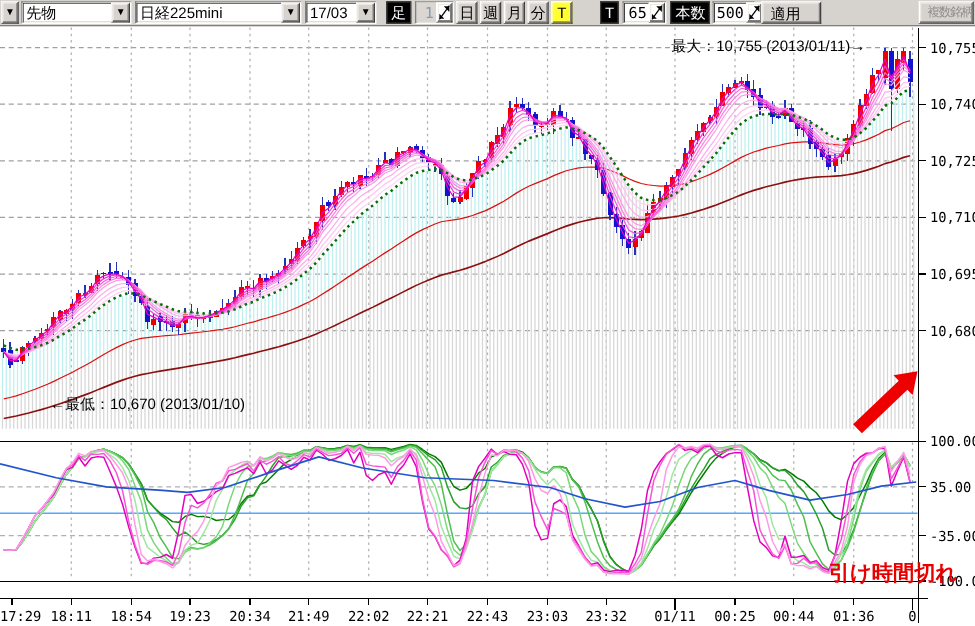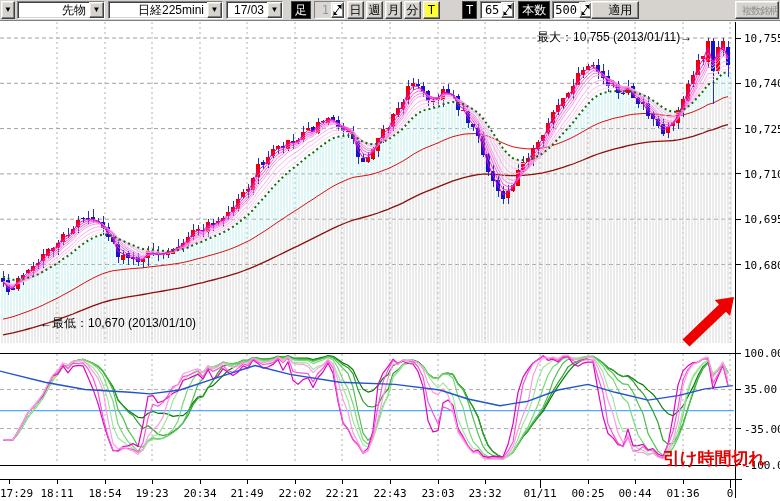--- a/index.html
+++ b/index.html
@@ -8,36 +8,36 @@
   
   #toolbar{position:absolute;left:0;top:0;width:780px;height:21px;background:#d6d3ce;
     border-bottom:1px solid #808080;display:flex;align-items:center;box-sizing:border-box;
     padding:1px 1px 2px 1px;z-index:5;font-size:12px;color:#000;}
   .tb-gap2{width:2px;flex:none}.tb-gap3{width:3px;flex:none}.tb-gap8{width:8px;flex:none}
   .tb-gap24{width:22px;flex:none}.tb-gap5{width:5px;flex:none}
   .sunken{background:#fff;border:1px solid #808080;border-right-color:#fff;border-bottom-color:#fff;
     box-shadow:inset 1px 1px 0 #404040,inset -1px -1px 0 #d6d3ce;box-sizing:border-box;}
   .raised{background:#d6d3ce;border:1px solid #fff;border-right-color:#404040;border-bottom-color:#404040;
     box-shadow:inset -1px -1px 0 #808080,inset 1px 1px 0 #ece9e2;box-sizing:border-box;}
-  .combo{height:18px;display:flex;align-items:stretch;flex:none;text-align:right;}
+  .combo{height:18px;display:flex;align-items:stretch;flex:none;}
   .combo .val{flex:1;padding:1px 3px 0 3px;font-size:12px;white-space:nowrap;overflow:hidden;line-height:15px;}
   .dd-btn{width:15px;flex:none;display:flex;align-items:center;justify-content:center;
     font-size:8px;line-height:8px;color:#000;height:auto;}
   .mini-dd{width:14px;height:18px;flex:none;display:flex;align-items:center;justify-content:center;font-size:8px;}
   .blk{background:#000;color:#fff;height:16px;line-height:16px;padding:0 3px;flex:none;
     font-size:12px;border:1px solid #404040;}
   .spin{height:18px;display:flex;align-items:stretch;flex:none;}
   .spin .sv{flex:1;text-align:right;padding:1px 2px 0 2px;font-size:12px;line-height:15px;
     font-family:"DejaVu Sans Mono",monospace;}
   .spin .sv.dis{color:#8a9bb0;background:#dad7d2;}
   .spin-btn{width:13px;flex:none;display:flex;align-items:center;justify-content:center;background:#fff;}
   .pbtn{height:18px;min-width:17px;flex:none;text-align:center;font-size:12px;line-height:16px;
     padding:0 1px;cursor:default;}
   .pbtn.on{background:#ffff33;}
-  .apply{height:18px;width:48px;flex:none;text-align:right;font-size:12px;line-height:16px;font-family:Liberation Mono, monospace;}
+  .apply{height:18px;width:48px;flex:none;text-align:left;font-size:12px;line-height:16px;}
   .multi{height:18px;width:44px;flex:none;text-align:left;font-size:10px;line-height:15px;
     color:#8e8e8e;letter-spacing:-1px;white-space:nowrap;overflow:hidden;}
   .spacer{flex:1;}
   
   #chartbox{position:absolute;left:0;top:21px;width:780px;height:480px;}
   svg{display:block;}
   text{fill:#000;}
   .ax{font-family:"DejaVu Sans Mono",monospace;font-size:11px;}
   .jp{font-family:"Liberation Sans","DejaVu Sans",sans-serif;font-size:12px;}
   .note{font-family:"Liberation Sans","DejaVu Sans",sans-serif;font-size:17px;font-weight:bold;fill:#e60000;}
@@ -50,21 +50,21 @@
   <div id="toolbar">
     <div class="mini-dd raised">
       <span>▼</span>
     </div>
     <div class="tb-gap2"></div>
     <div class="combo sunken" style="width:88px">
       <span class="val">先物</span>
       <span class="dd-btn raised">▼</span>
     </div>
     <div class="tb-gap3"></div>
-    <div class="combo sunken" style="width:115px">
+    <div class="combo sunken" style="width:133px">
       <span class="val">日経225mini</span>
       <span class="dd-btn raised">▼</span>
     </div>
     <div class="tb-gap3"></div>
     <div class="combo sunken" style="width:57px">
       <span class="val">17/03</span>
       <span class="dd-btn raised">▼</span>
     </div>
     <div class="tb-gap8"></div>
     <span class="blk">足</span>

